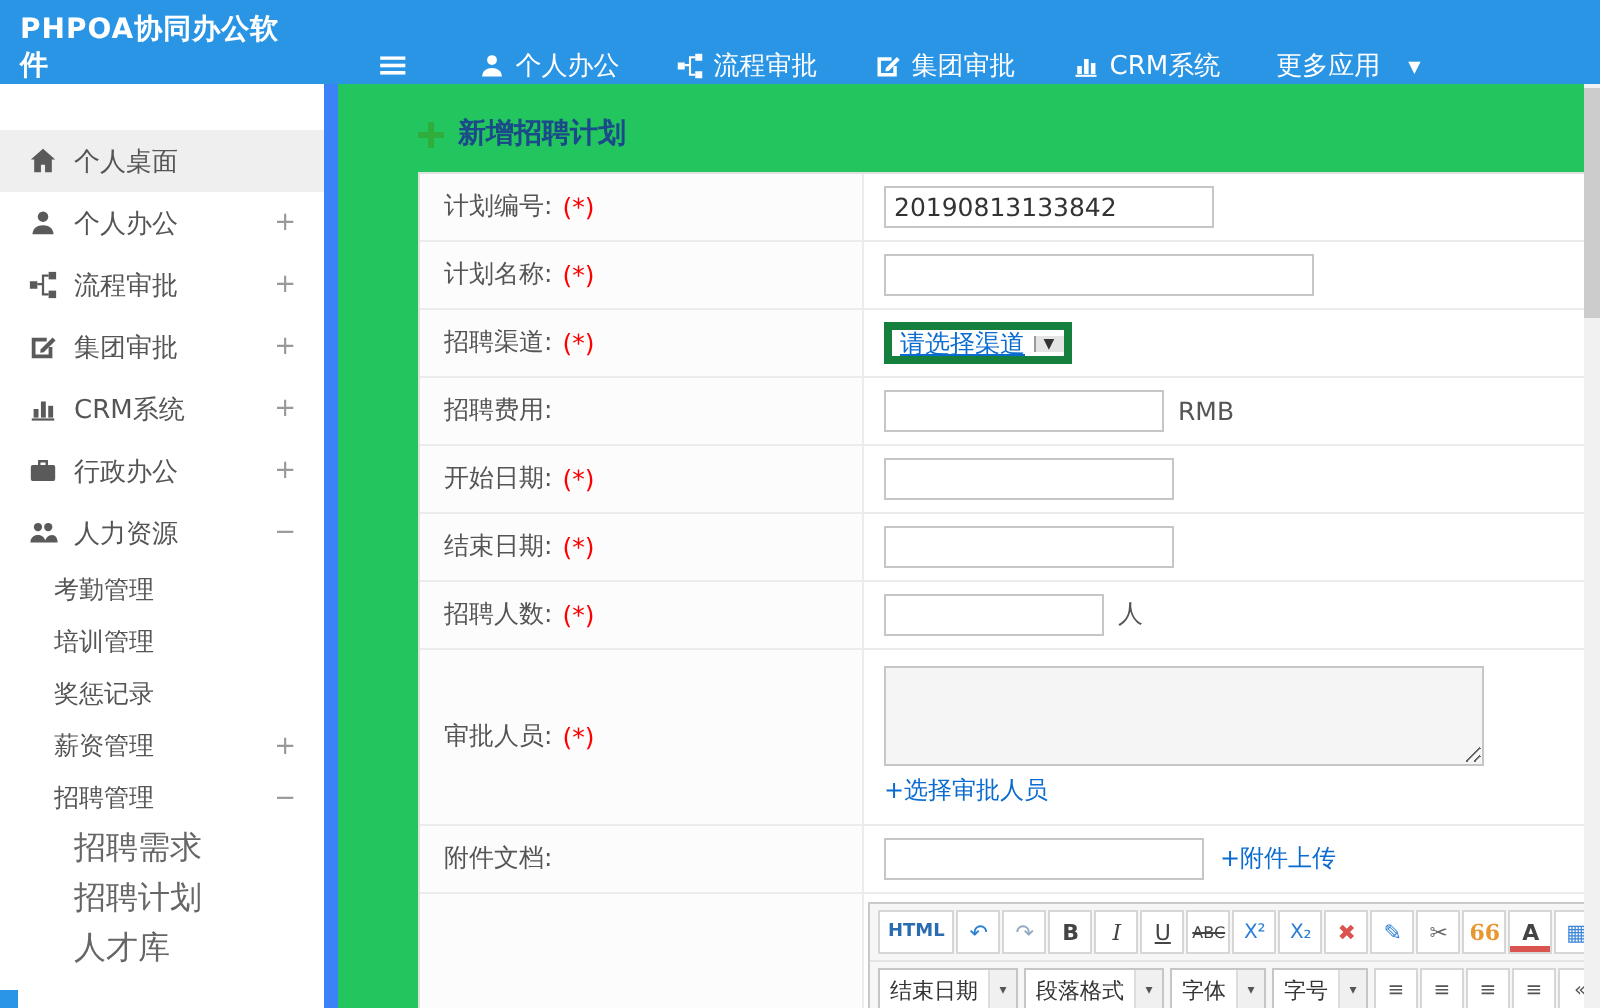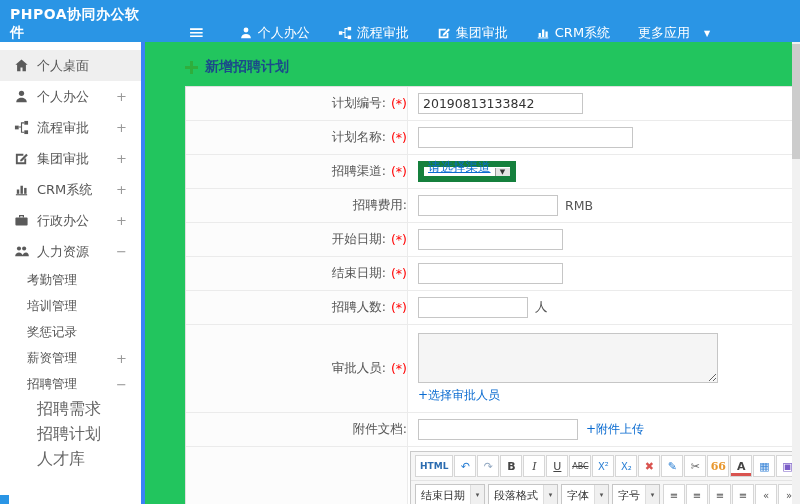--- a/index.html
+++ b/index.html
@@ -14,57 +14,57 @@
   
   .topbar { height:42px; background:#2a95e5; display:flex; align-items:flex-end; color:#fff; }
   .brand { width:152px; padding-left:10px; font-weight:bold; font-size:14px; letter-spacing:0.5px; }
   .menu-toggle { margin-left:36px; font-size:20px; cursor:pointer; line-height:1; }
   .topnav { display:flex; margin-left:34px; align-items:center; }
   .nav-item { display:flex; align-items:center; gap:5px; margin-right:28px; cursor:pointer; font-size:13px; }
   .nav-item .caret { font-size:8px; margin-left:9px; }
 
   
   .layout { display:flex; height:462px; }
-  .sidebar { width:145px; flex-shrink:0; background:#fff; border-right:4px solid #3b82f6;
-             padding-top:8px; position:relative; }
+  .sidebar { width:169px; flex-shrink:0; background:#fff; border-right:7px solid #3b82f6;
+             padding-top:23px; position:relative; }
   .side-item { display:flex; align-items:center; height:31px; padding:0 14px; position:relative;
                cursor:pointer; color:#555; }
   .side-item .icon { width:15px; height:15px; margin-right:8px; color:#5a5a5a; }
   .side-item.active { background:#efefef; }
   .toggle { position:absolute; right:14px; color:#999; font-size:13px; }
   .lvl2 { height:26px; padding-left:27px; font-size:12.5px; }
   .lvl3 { height:25px; padding-left:37px; font-size:16px; color:#666; }
 
   .content { flex:1; background:#22c55e; overflow:hidden; }
   .page-head { display:flex; align-items:center; gap:7px; margin:16px 0 10px 40px; }
   .add-icon { position:relative; width:13px; height:13px; }
   .add-icon::before, .add-icon::after { content:""; position:absolute; background:#2fae3c; }
   .add-icon::before { left:5px; top:0; width:3px; height:13px; }
   .add-icon::after  { left:0; top:5px; width:13px; height:3px; }
   .page-title { font-size:14px; font-weight:bold; color:#1b4a8a; }
 
   
   .form-table { margin-left:40px; width:700px; background:#fff; border:1px solid #e0e0e0; }
   .frow { display:flex; border-bottom:1px solid #ebebeb; }
   .fl { width:222px; flex-shrink:0; border-right:1px solid #ebebeb; background:#fcfcfc;
-        display:flex; align-items:center; padding-left:12px; font-size:12.5px; color:#555; gap:5px;justify-content:flex-end; }
+        display:flex; align-items:center; padding-left:12px; font-size:12.5px; color:#555; gap:5px; }
   .req { color:#ff0000; }
   .fv { flex:1; display:flex; align-items:center; padding:6px 10px; font-size:12.5px; color:#555; }
   .fv.col { flex-direction:column; align-items:flex-start; gap:4px; padding-top:8px; padding-bottom:8px; }
   input.txt { height:21px; border:1px solid #c6c6c6; padding:0 4px; font-size:12.5px; color:#333;
               font-family:inherit; background:#fff; }
   .w165{width:165px} .w215{width:215px} .w140{width:140px} .w145{width:145px} .w110{width:110px} .w160{width:160px}
   .suffix { margin-left:7px; color:#555; }
   a.link { color:#0a6bd0; text-decoration:none; font-size:12px; cursor:pointer; }
   .ml8 { margin-left:8px; }
   textarea.approver-area { width:300px; height:50px; background:#f5f5f5; border:1px solid #c6c6c6;
               resize:both; font-family:inherit; }
 
   
-  .selbox { display:inline-flex; align-items:flex-end; border:6px solid #15803d; background:#fff;
+  .selbox { display:inline-flex; align-items:center; border:4px solid #15803d; background:#fff;
             height:21px; cursor:pointer; }
   .seltext { color:#0a6bd0; text-decoration:underline; padding:2px 4px 0 4px; font-size:12.5px; }
   .selarrow { width:15px; background:#e4e4e4; border-left:1px solid #9a9a9a; display:flex;
               align-items:center; justify-content:center; font-size:7px; color:#333; }
 
   
   .erow { border-bottom:none; }
   .fv.ecol { padding:4px 0 0 2px; align-items:flex-start; }
   .editor { border:1px solid #c9c9c9; background:#f6f6f6; width:472px; }
   .tbar { display:flex; align-items:center; padding:3px 4px; flex-wrap:nowrap; overflow:hidden; }

